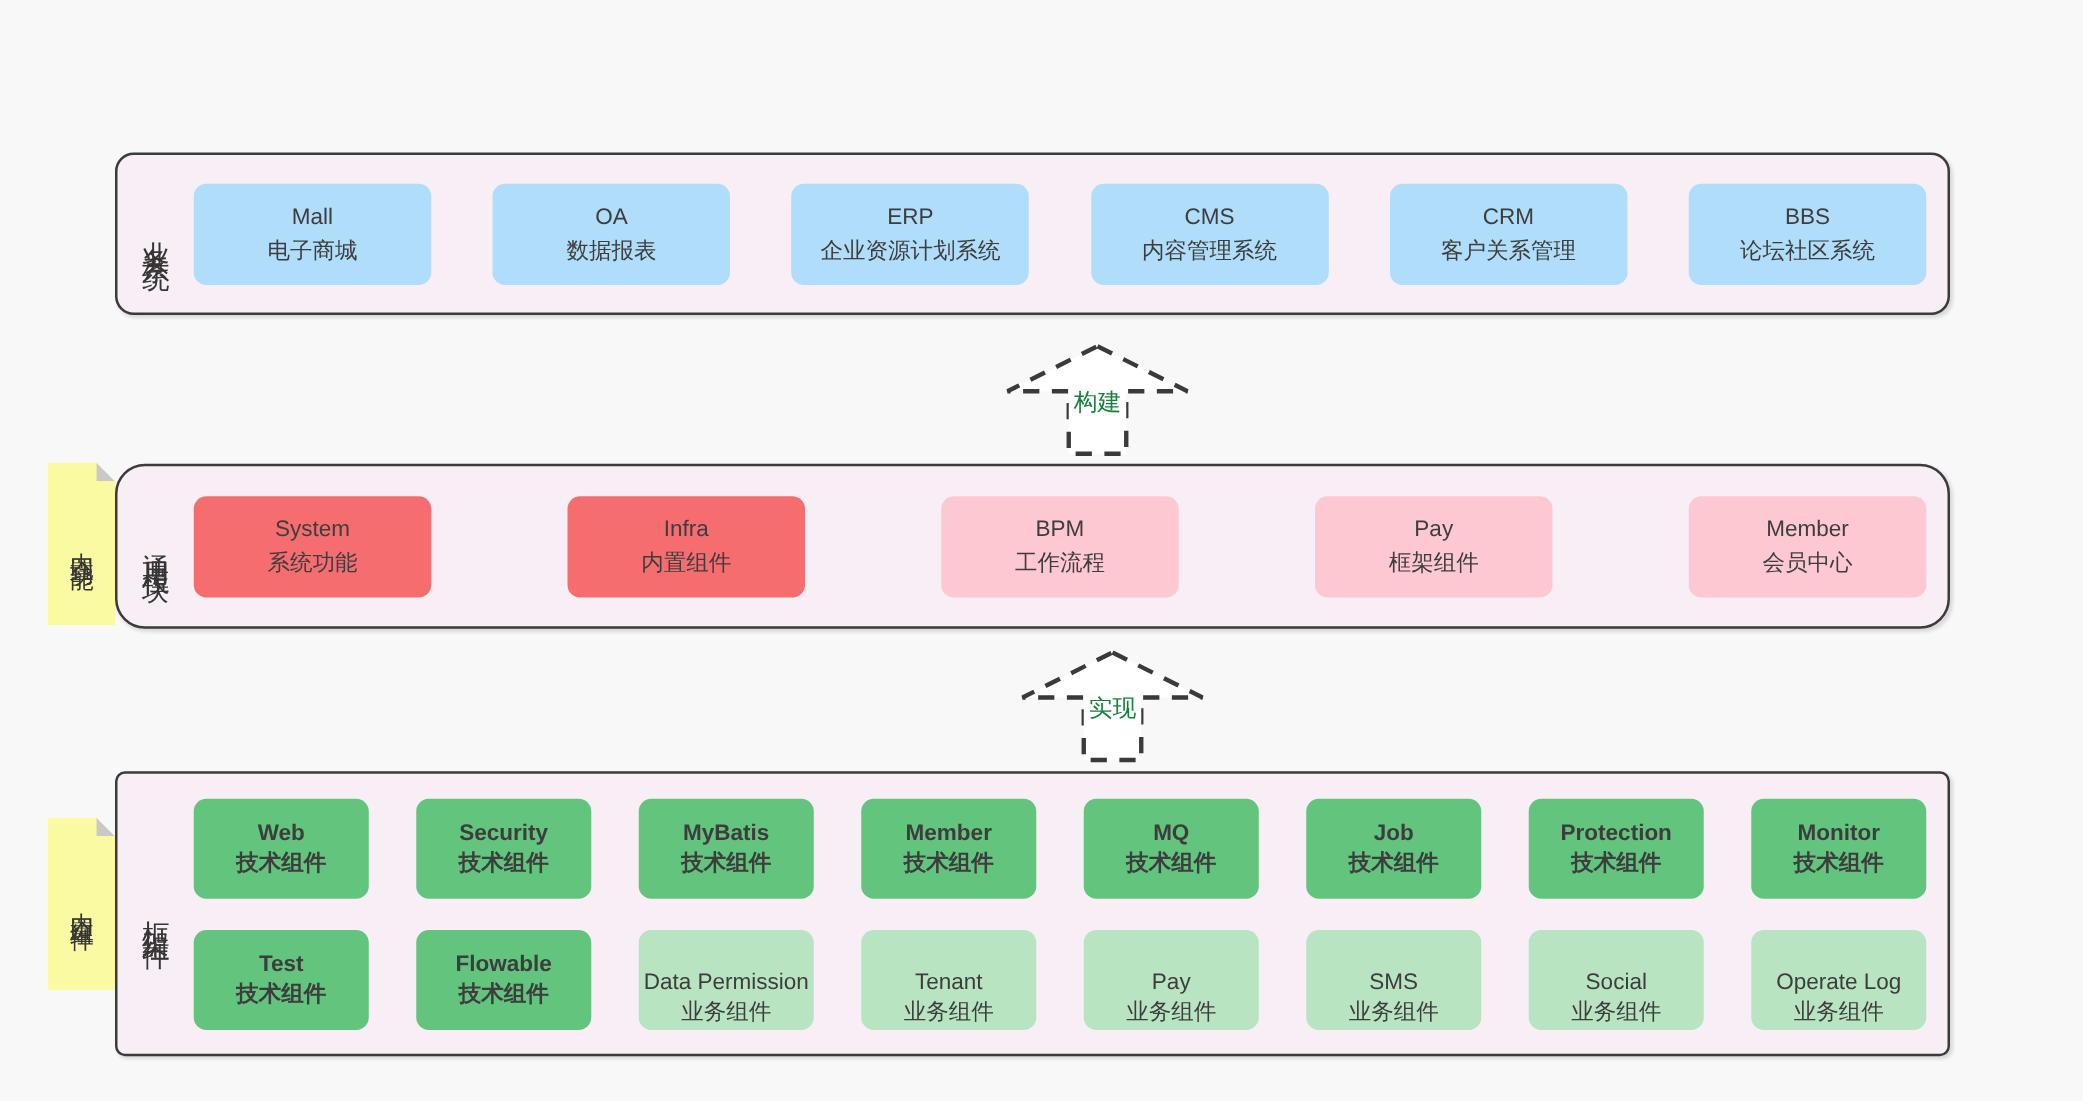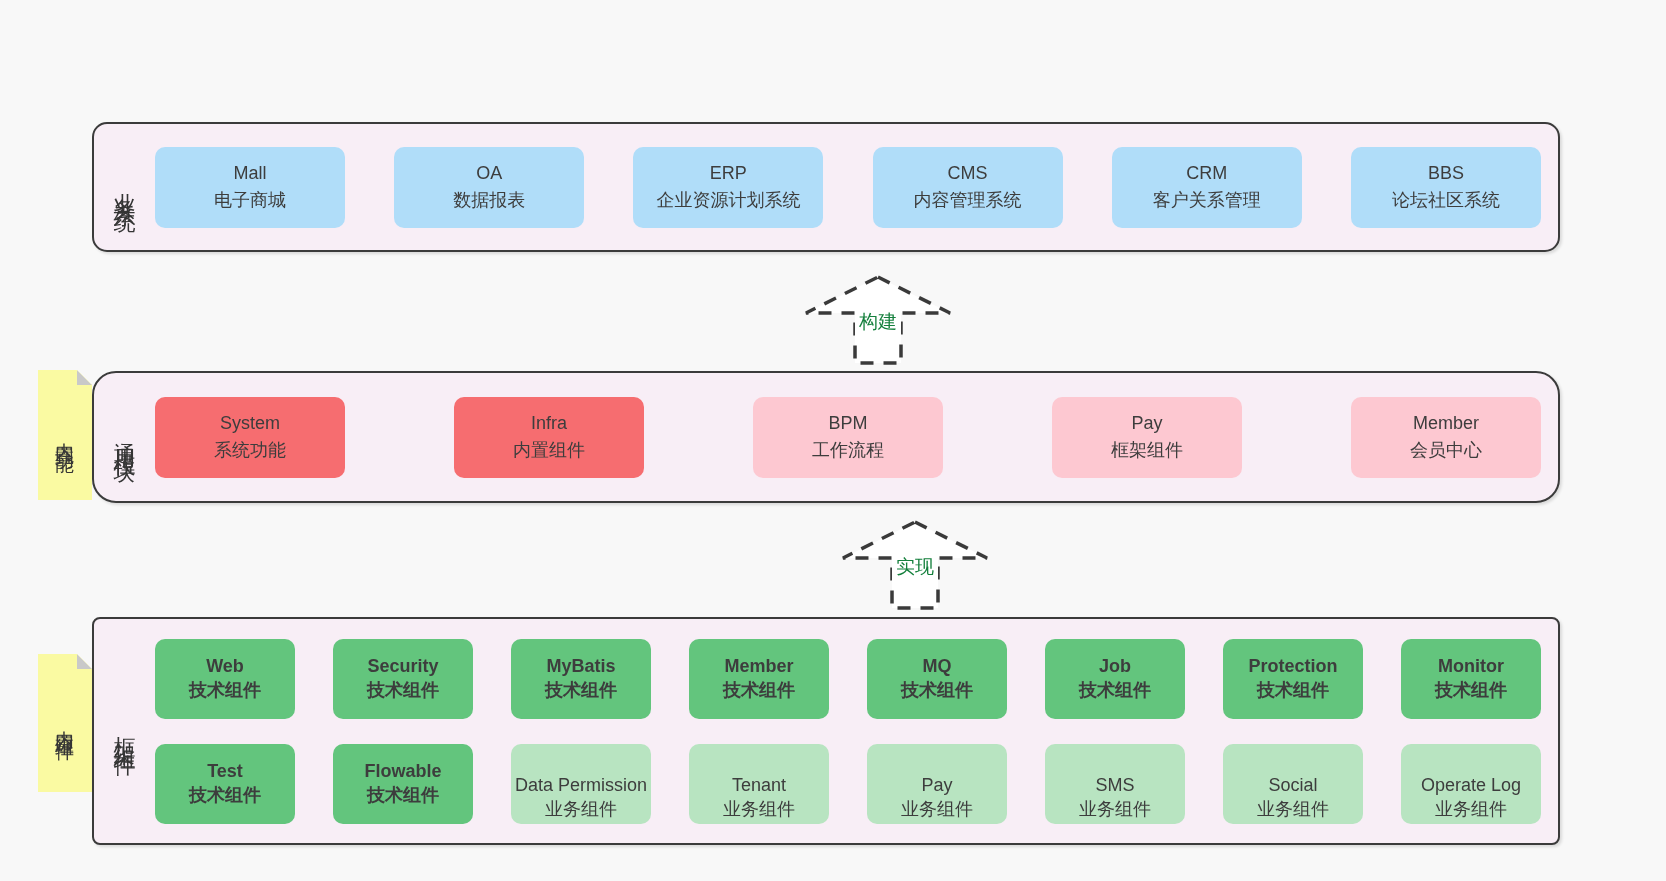--- a/index.html
+++ b/index.html
@@ -124,21 +124,21 @@
           <span>框架组件</span>
         </div>
         <div class="box c-pink">
           <span>Member</span>
           <span>会员中心</span>
         </div>
       </div>
     </div>
   </section>
 
-  <div class="arrow" style="left:840px;top:519px;text-decoration:underline;">
+  <div class="arrow" style="left:815px;top:519px;text-decoration:underline;">
     <svg width="150" height="92" viewBox="0 0 150 92">
       <polygon points="75,3 147,39 98,39 98,89 52,89 52,39 3,39" fill="#ffffff" stroke="#3a3a3a" stroke-width="3.5" stroke-dasharray="13 10"></polygon>
     </svg>
     <span class="arrow-label">实现</span>
   </div>
 
   <div class="sticky" style="top:654px;height:138px;">
     <i class="fold"></i>
     <span class="v-text">内置组件</span>
   </div>

